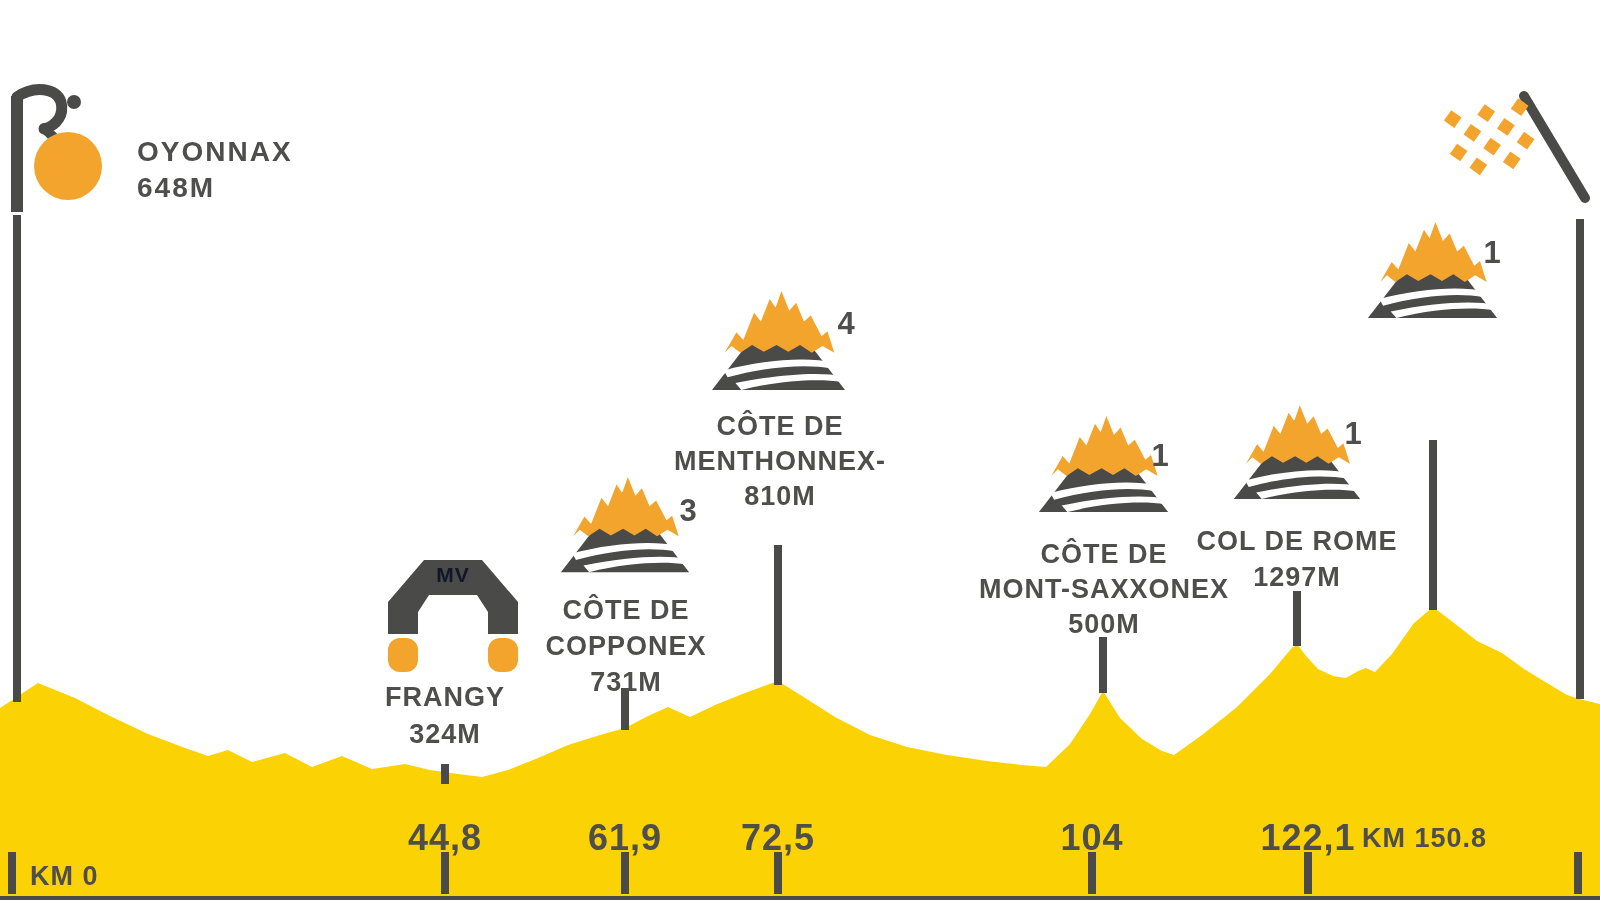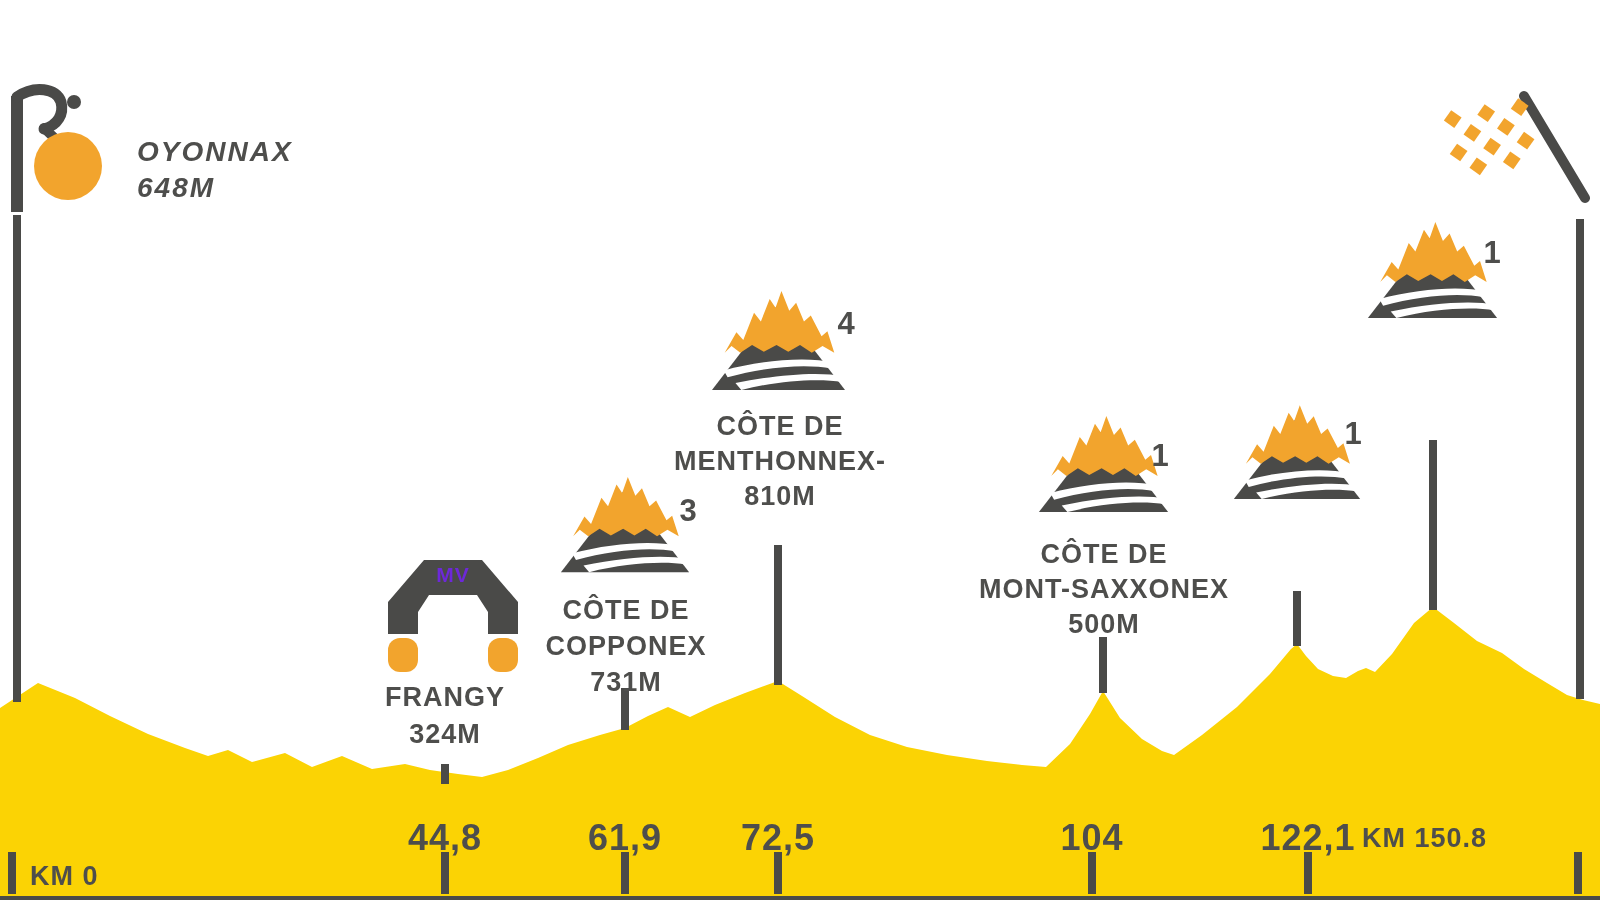--- a/index.html
+++ b/index.html
@@ -1,26 +1,26 @@
 <!DOCTYPE html>
 <html><head>
 <meta charset="utf-8">
 <style>
   html,body{margin:0;padding:0;background:#ffffff;}
   .stage{position:relative;width:1600px;height:900px;background:#ffffff;overflow:hidden;
          font-family:"Liberation Sans",sans-serif;font-weight:bold;color:#4e4e4c;}
   .stage svg.layer{position:absolute;left:0;top:0;}
   .txt{position:absolute;white-space:nowrap;}
-  .loc{font-size:28px;line-height:36px;letter-spacing:2px;font-style:italic;}
+  .loc{font-size:28px;line-height:36px;letter-spacing:2px;}
   .loc.right{text-align:right;}
   .climb{font-size:27px;line-height:35px;letter-spacing:1px;text-align:center;transform:translateX(-50%);}
   .cat{font-size:31px;transform:translate(-50%,-50%);}
   .km{font-size:36px;letter-spacing:1px;transform:translateX(-50%);}
   .km-edge{font-size:27px;letter-spacing:1px;}
-  .mv{font-size:21px;letter-spacing:1px;color:#6d28d9;transform:translateX(-50%);}
+  .mv{font-size:21px;letter-spacing:1px;color:#0f172a;transform:translateX(-50%);}
   .fill-yellow{fill:#FBD304;}
   .fill-orange{fill:#F2A42D;}
   .fill-dark{fill:#4A4A48;}
   .stroke-dark{stroke:#4A4A48;}
 </style>
 </head>
 <body>
 
 <div class="stage">
 
@@ -118,20 +118,24 @@
     <div>MENTHONNEX-</div>
     <div>810M</div>
   </div>
 
   <div class="txt climb" style="left:1104px;top:537px;">
     <div>CÔTE DE</div>
     <div>MONT-SAXXONEX</div>
     <div>500M</div>
   </div>
 
+  <div class="txt climb" style="left:1297px;top:523px;line-height:36px;">
+    <div>COL DE ROME</div>
+    <div>1297M</div>
+  </div>
 
 
   <div class="txt cat" style="left:688px;top:511px;">3</div>
   <div class="txt cat" style="left:846px;top:324px;">4</div>
   <div class="txt cat" style="left:1160px;top:456px;">1</div>
   <div class="txt cat" style="left:1353px;top:434px;">1</div>
   <div class="txt cat" style="left:1492px;top:253px;">1</div>
 
   <div class="txt km-edge" style="left:30px;top:861px;">KM 0</div>
   <div class="txt km" style="left:445px;top:817px;">44,8</div>

